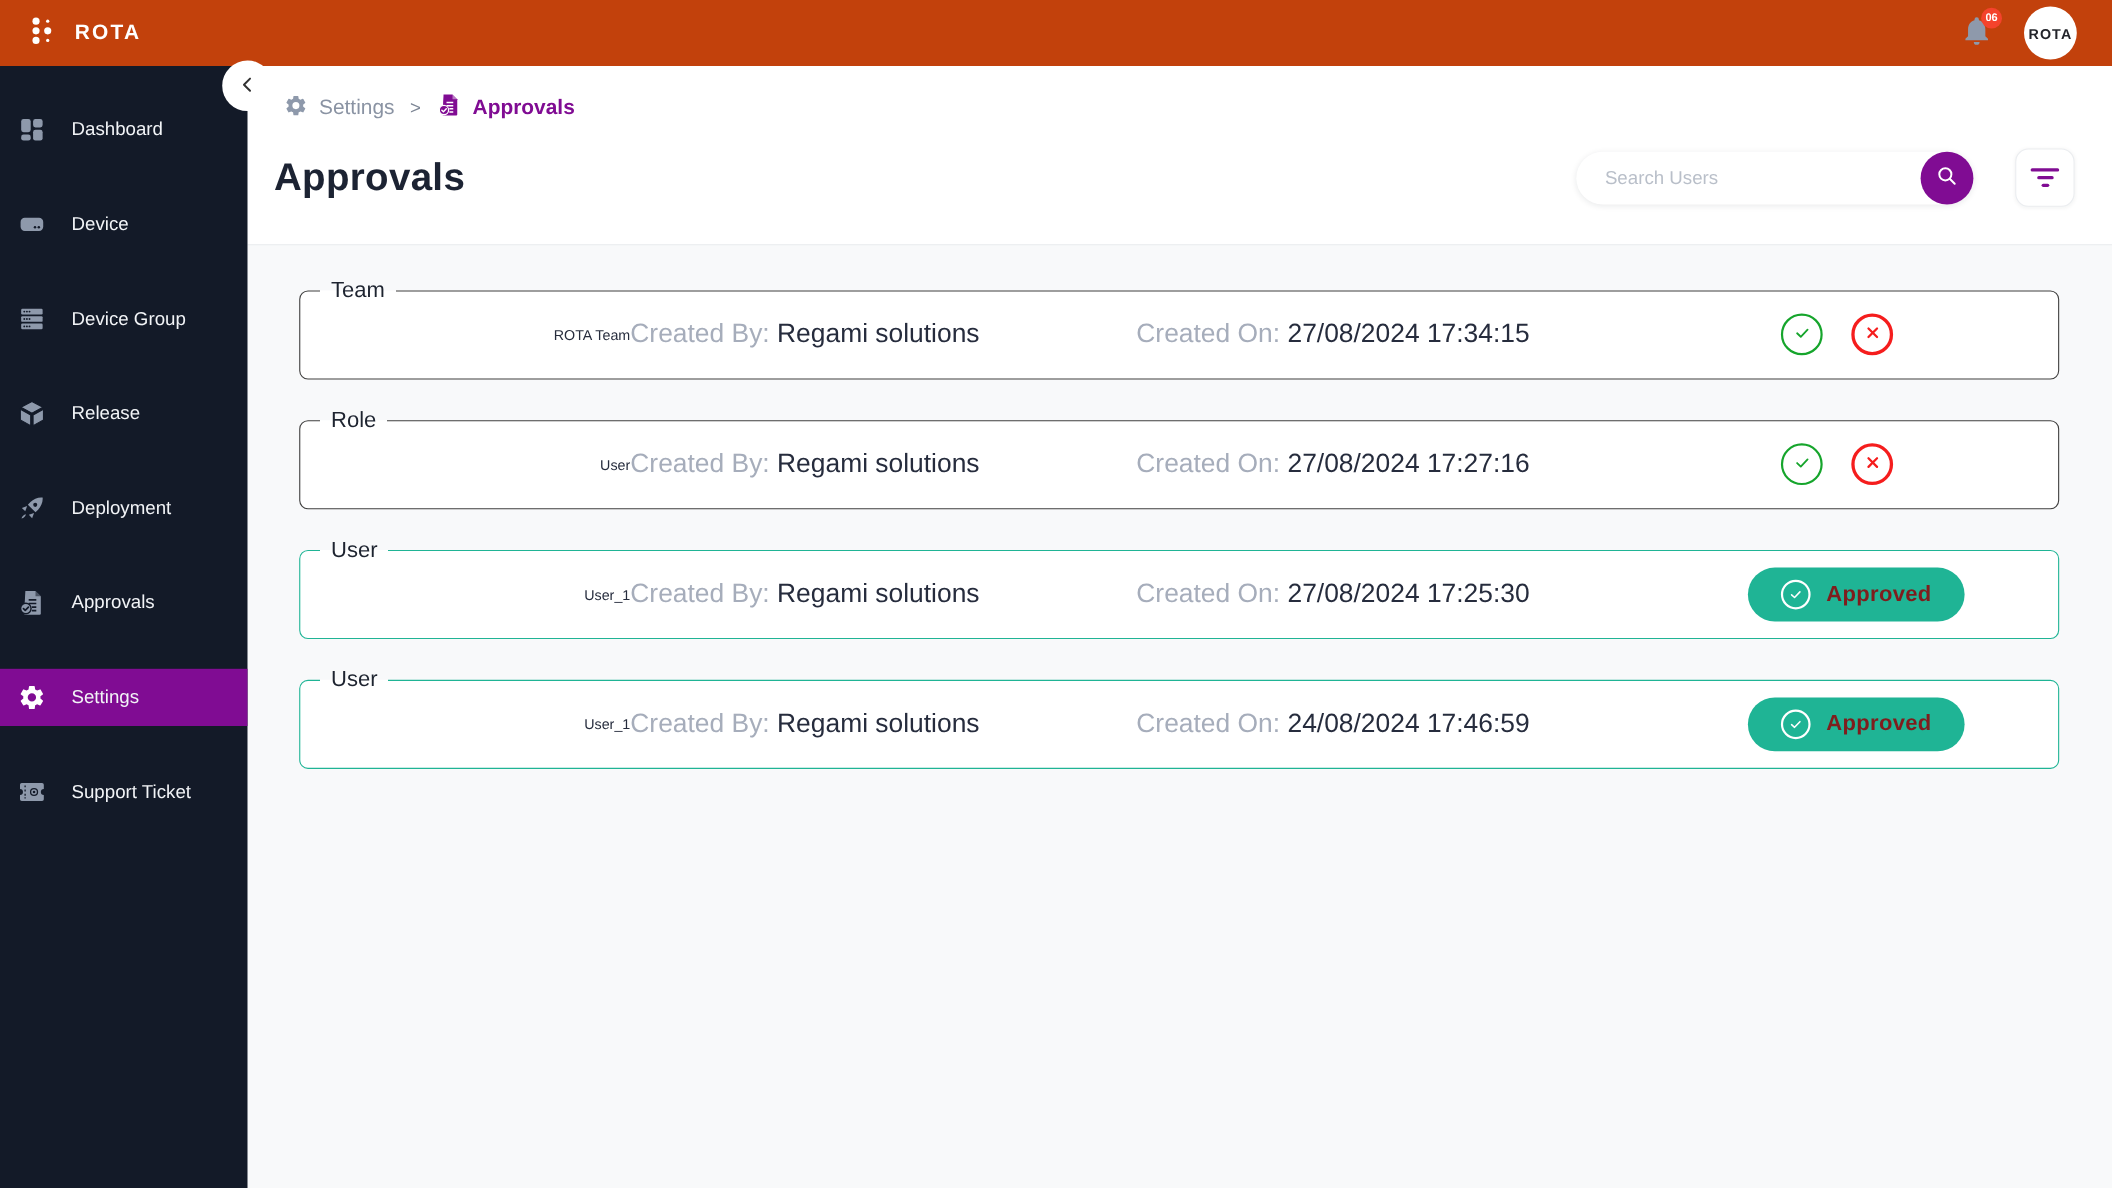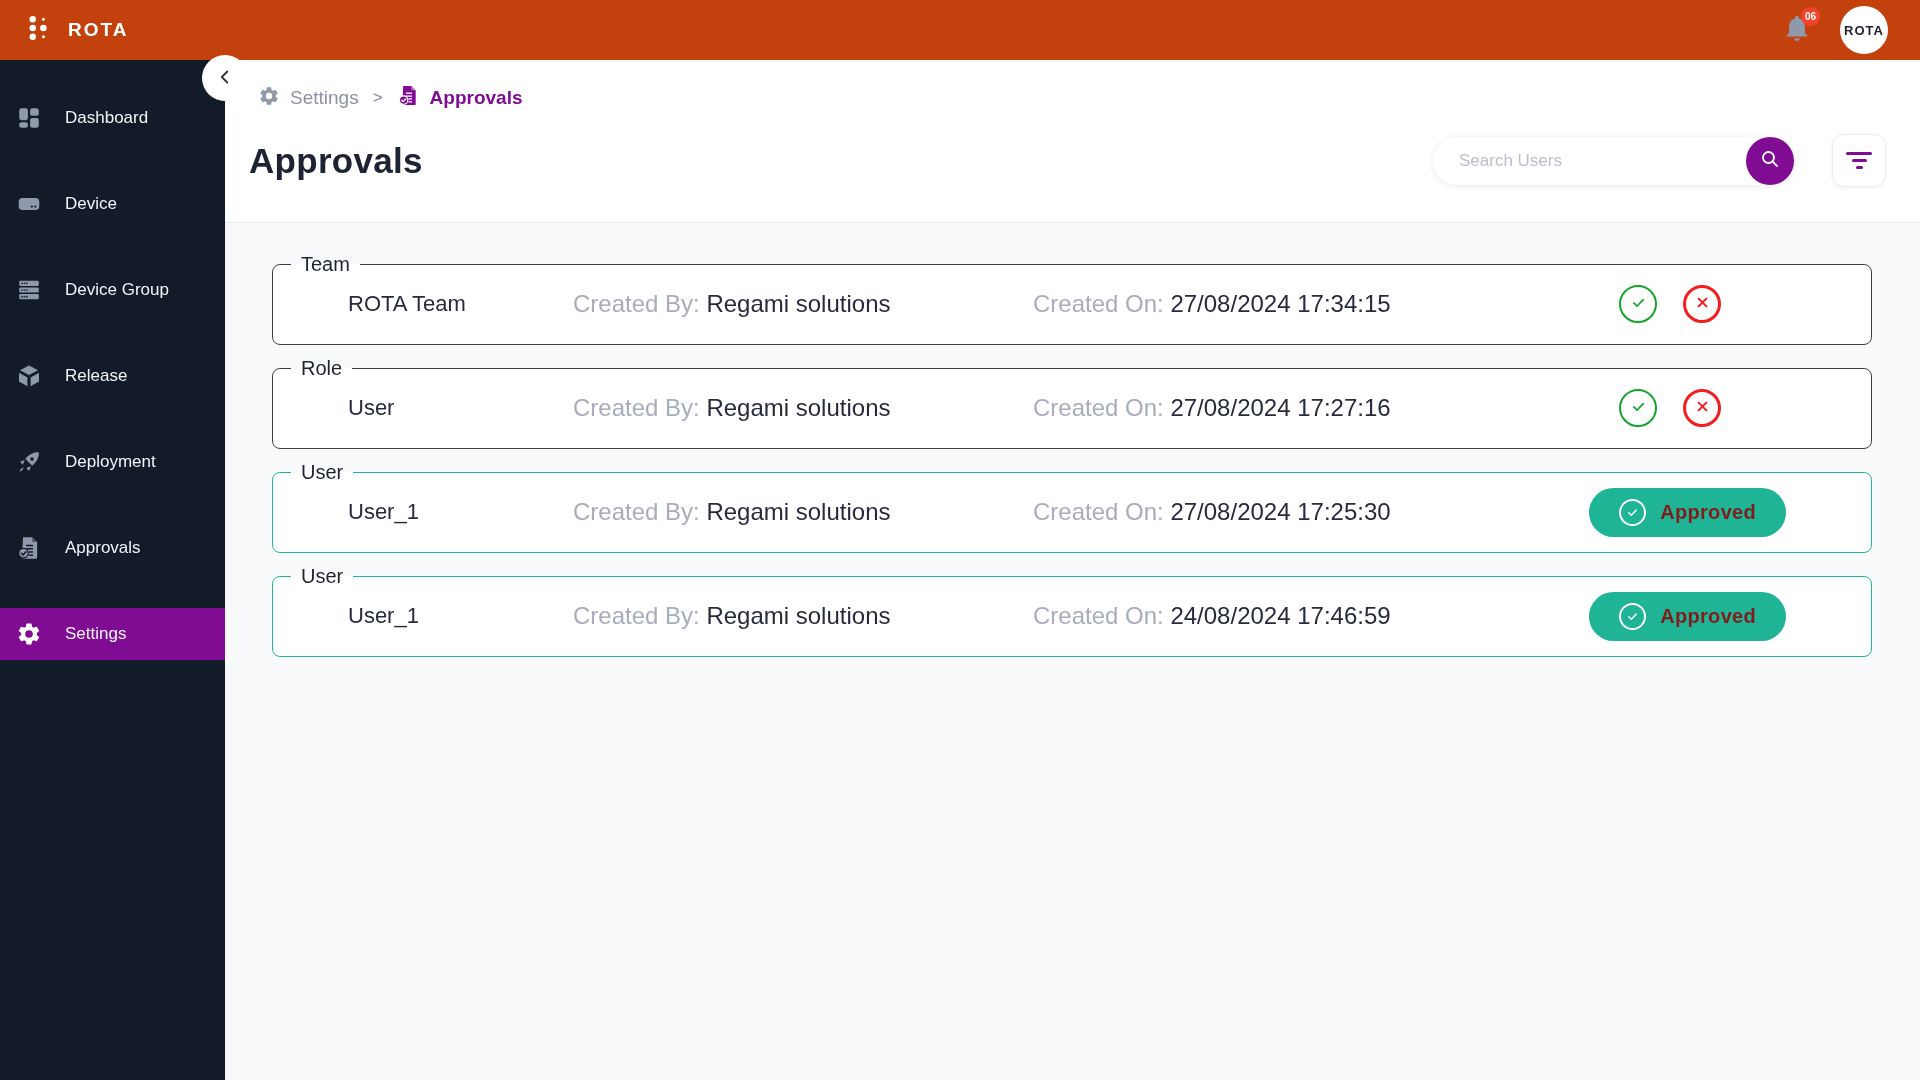--- a/index.html
+++ b/index.html
@@ -59,25 +59,25 @@
     border-radius:12px; box-shadow:0 1px 4px rgba(20,26,40,.06); cursor:pointer;
     display:flex; align-items:center; justify-content:center; }
   .filter-icon { display:flex; flex-direction:column; align-items:center; gap:4px; }
   .filter-icon i { display:block; height:3px; border-radius:2px; background:#800c93; }
   .filter-icon i:nth-child(1){ width:26px; } .filter-icon i:nth-child(2){ width:15px; }
   .filter-icon i:nth-child(3){ width:7px; }
 
   
   .cards { padding:30px 48px 0 47px; }
   fieldset.card { border:1px solid #3f3f3f; border-radius:8px; background:#fff;
-    margin-bottom:12px; padding:0 0 10px 0; }
+    margin-bottom:26px; padding:0 0 10px 0; }
   fieldset.card.approved { border-color:#1fb495; }
   fieldset.card legend { margin-left:18px; padding:0 10px; font-size:20px; color:#1e2430; font-weight:500; }
   .row { display:flex; align-items:center; height:60px; margin-top:-2px; }
-  .cell-name { width:300px; padding-left:75px; font-size:22px; color:#262c3d; }
+  .cell-name { width:300px; padding-left:75px; font-size:13px; color:#262c3d;text-align:right; }
   .field { font-size:24px; }
   .field .label { color:#a6adbb; }
   .field .value { color:#262c3d; }
   .field.by { width:460px; }
   .field.on { flex:1; }
   .actions { display:flex; align-items:center; gap:26px; padding-right:150px; }
   .card.approved .actions { padding-right:85px; }
   .btn-circle { width:38px; height:38px; border-radius:50%; background:transparent; cursor:pointer;
     display:flex; align-items:center; justify-content:center; padding:0; }
   .btn-approve { border:2px solid #16a52c; }
@@ -208,20 +208,33 @@
 
   <div class="nav-item active">
     <span class="nav-icon">
       <svg width="26" height="26" viewBox="0 0 24 24" fill="#ffffff">
         <path d="M19.14 12.94a7 7 0 0 0 .06-.94 7 7 0 0 0-.06-.94l2.03-1.58a.5.5 0 0 0 .12-.64l-1.92-3.32a.5.5 0 0 0-.61-.22l-2.39.96a7.3 7.3 0 0 0-1.62-.94l-.36-2.54a.5.5 0 0 0-.5-.42h-3.84a.5.5 0 0 0-.5.42l-.36 2.54c-.59.24-1.13.56-1.62.94l-2.39-.96a.5.5 0 0 0-.61.22L2.65 8.84a.5.5 0 0 0 .12.64l2.03 1.58a7 7 0 0 0 0 1.88l-2.03 1.58a.5.5 0 0 0-.12.64l1.92 3.32c.14.24.42.34.61.22l2.39-.96c.49.38 1.03.7 1.62.94l.36 2.54a.5.5 0 0 0 .5.42h3.84a.5.5 0 0 0 .5-.42l.36-2.54c.59-.24 1.13-.56 1.62-.94l2.39.96c.24.1.47 0 .61-.22l1.92-3.32a.5.5 0 0 0-.12-.64zM12 15.5A3.5 3.5 0 1 1 12 8.5a3.5 3.5 0 0 1 0 7z"></path>
       </svg>
     </span>
     <span class="nav-label">Settings</span>
   </div>
 
+  <div class="nav-item">
+    <span class="nav-icon">
+      <svg width="26" height="26" viewBox="0 0 24 24" fill="#8e99ab">
+        <path d="M22 9.5V6a1.5 1.5 0 0 0-1.5-1.5h-17A1.5 1.5 0 0 0 2 6v3.5a2.5 2.5 0 0 1 0 5V18a1.5 1.5 0 0 0 1.5 1.5h17A1.5 1.5 0 0 0 22 18v-3.5a2.5 2.5 0 0 1 0-5z"></path>
+        <g stroke="#131a28" stroke-width="1.1">
+          <path d="M6.3 6.5v1.6M6.3 10v1.6M6.3 13.5v1.6M6.3 16.5v1" fill="none"></path>
+          <circle cx="13.8" cy="12" r="2.9" fill="none"></circle>
+        </g>
+        <circle cx="13.8" cy="12" r="1.1" fill="#131a28"></circle>
+      </svg>
+    </span>
+    <span class="nav-label">Support Ticket</span>
+  </div>
 </nav>
 
 <button class="collapse-btn">
   <span>
     <svg width="22" height="22" viewBox="0 0 24 24" fill="none" stroke="#333" stroke-width="2" stroke-linecap="round" stroke-linejoin="round">
       <polyline points="14.5 6 8.5 12 14.5 18"></polyline>
     </svg>
   </span>
 </button>
 

